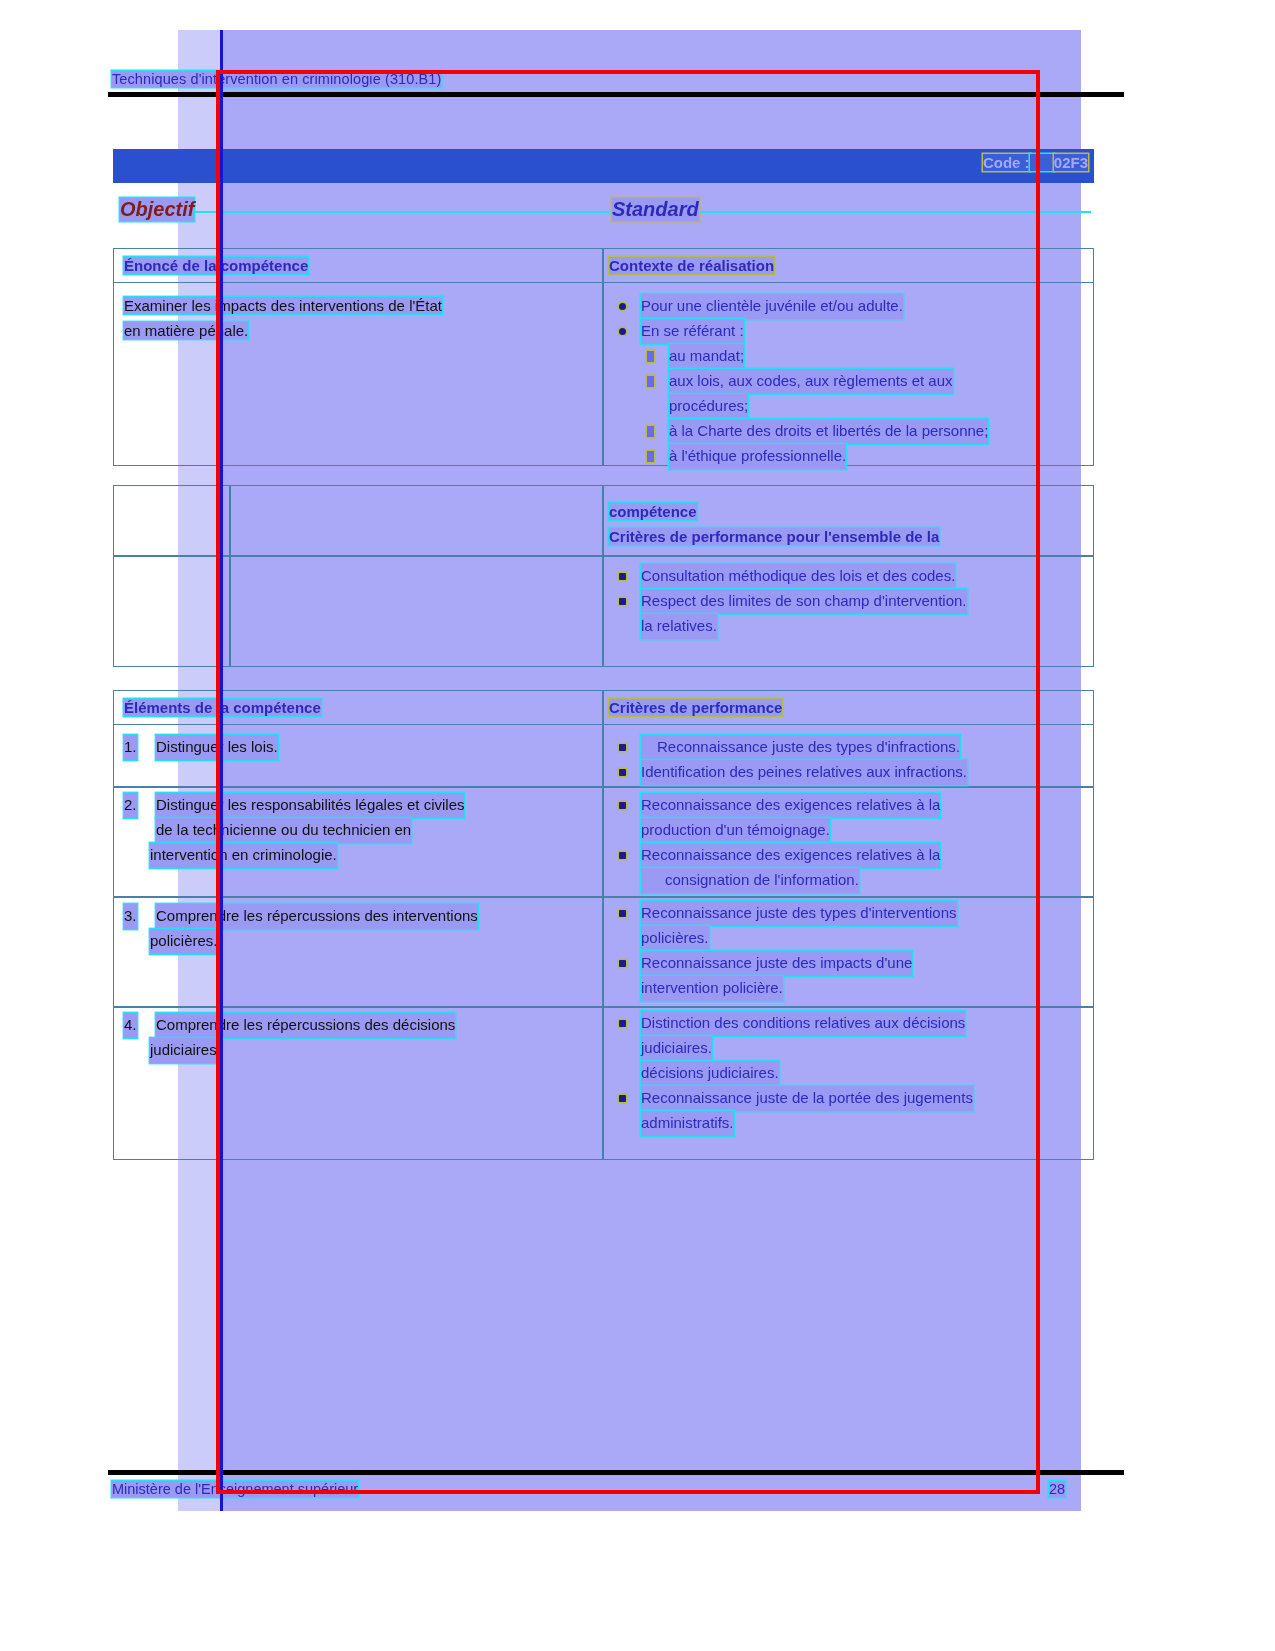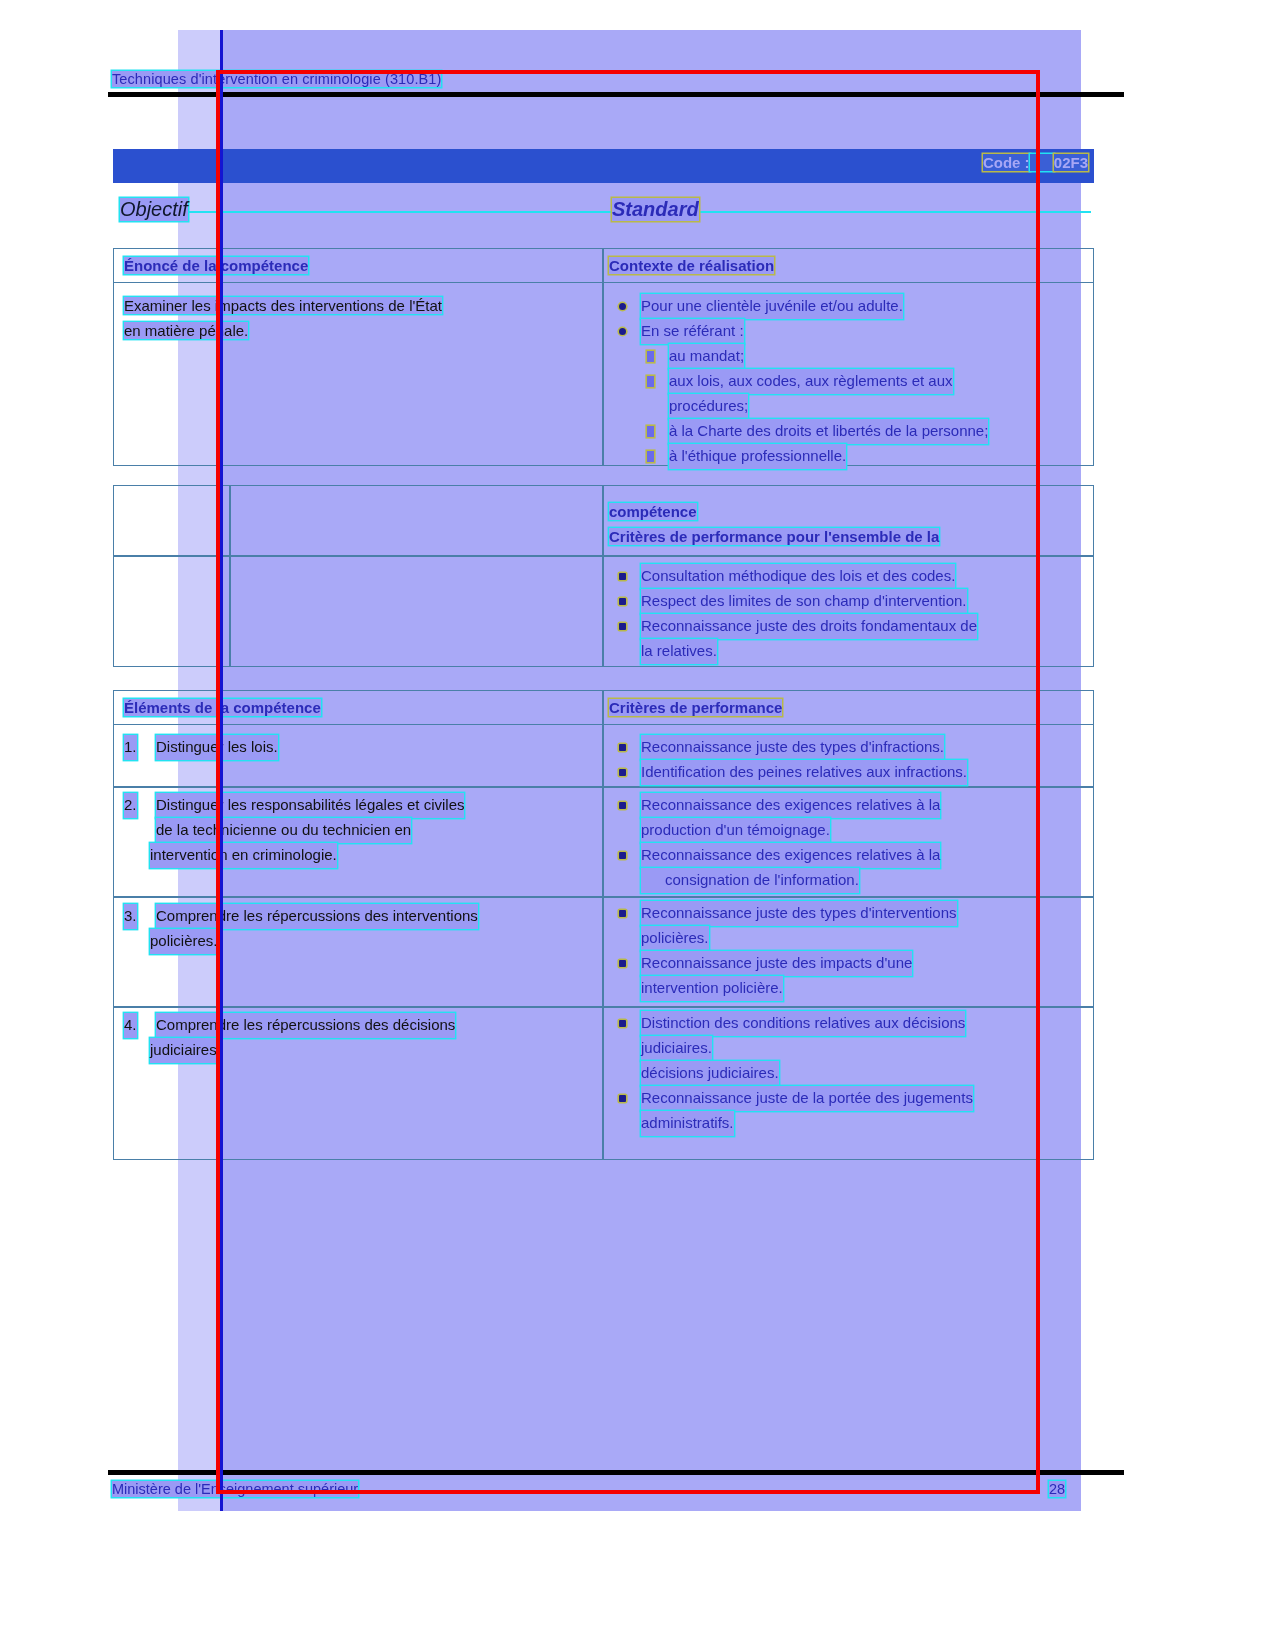--- a/index.html
+++ b/index.html
@@ -29,21 +29,21 @@
 
   
   .code-band{position:absolute;left:113px;top:149px;width:981px;height:34px;background:#2b50cf;z-index:30;}
   .code-band .code-txt{position:absolute;right:6px;top:5px;font-size:15px;font-weight:bold;color:#a7a7f5;
     white-space:nowrap;}
   .code-txt .seg{background:#3a5fd6;box-shadow:0 0 0 1.5px #b9b949;margin-top:12px;}
   .code-txt .seg2{background:#3a5fd6;box-shadow:0 0 0 1.5px #22e2f2;}
 
   
   .os-row{position:absolute;left:113px;top:198px;width:981px;height:32px;z-index:30;}
-  .os-obj{position:absolute;left:7px;top:0;font-style:italic;font-weight:normal;font-size:20px;color:#0f172a;
+  .os-obj{position:absolute;left:7px;top:0;font-style:italic;font-weight:bold;font-size:20px;color:#7f1d1d;
     background:#9a9af5;box-shadow:0 0 0 1.5px #22e2f2;}
   .os-std{position:absolute;left:499px;top:0;font-style:italic;font-weight:bold;font-size:20px;color:#2b2bb8;
     background:#9a9af5;box-shadow:0 0 0 1.5px #b9b949;}
   .os-line{position:absolute;left:40px;top:13px;width:938px;height:2px;background:#22e2f2;}
 
   
   .tbl{position:absolute;z-index:30;border:1.5px solid #4a7fa8;box-sizing:border-box;}
   .tbl .hdr{position:absolute;left:0;top:0;width:100%;height:34px;border-bottom:1.5px solid #4a7fa8;box-sizing:border-box;}
   .cell-divider{position:absolute;top:0;bottom:0;width:1.5px;background:#4a7fa8;}
 
@@ -145,24 +145,20 @@
     <div class="body-txt" style="left:495px;top:78px;width:478px;">
       <div style="position:relative;height:25px;">
         <span class="bullet sq" style="left:10px;top:9px;"></span>
         <span class="hl-c" style="position:absolute;left:32px;top:0;">Consultation méthodique des lois et des codes.</span>
       </div>
       <div style="position:relative;height:25px;">
         <span class="bullet sq" style="left:10px;top:9px;"></span>
         <span class="hl-c" style="position:absolute;left:32px;top:0;">Respect des limites de son champ d'intervention.</span>
       </div>
       <div style="position:relative;height:25px;">
-        <span class="bullet sq" style="left:10px;top:9px;"></span>
-        <span class="hl-c" style="position:absolute;left:32px;top:0;">Reconnaissance juste des droits fondamentaux de</span>
-      </div>
-      <div style="position:relative;height:25px;">
         <span class="hl-c" style="position:absolute;left:32px;top:0;">la relatives.</span>
       </div>
     </div>
   </div>
 
   <div class="tbl" style="left:113px;top:690px;width:981px;height:470px;">
     <div class="hdr"></div>
     <div class="cell-divider" style="left:488px;"></div>
 
     <div class="th cy" style="left:10px;top:8px;">Éléments de la compétence</div>
@@ -174,21 +170,21 @@
 
     <div class="body-txt" style="left:10px;top:44px;width:470px;">
       <div style="position:relative;">
         <span class="numlbl hl-c" style="left:0;top:0;">1.</span>
         <span class="hl-c darktxt" style="position:absolute;left:32px;top:0;">Distinguer les lois.</span>
       </div>
     </div>
     <div class="body-txt" style="left:495px;top:44px;width:478px;">
       <div style="position:relative;height:25px;">
         <span class="bullet sq" style="left:10px;top:9px;"></span>
-        <span class="hl-c" style="position:absolute;left:32px;top:0;">Reconnaissance juste des types d'infractions.</span>
+        <span class="hl-c" style="position:absolute;left:32px;top:0;padding-left:16px;">Reconnaissance juste des types d'infractions.</span>
       </div>
       <div style="position:relative;height:25px;">
         <span class="bullet sq" style="left:10px;top:9px;"></span>
         <span class="hl-c" style="position:absolute;left:32px;top:0;">Identification des peines relatives aux infractions.</span>
       </div>
     </div>
 
     <div class="body-txt" style="left:10px;top:102px;width:470px;">
       <div style="position:relative;height:25px;">
         <span class="numlbl hl-c" style="left:0;top:0;">2.</span>

